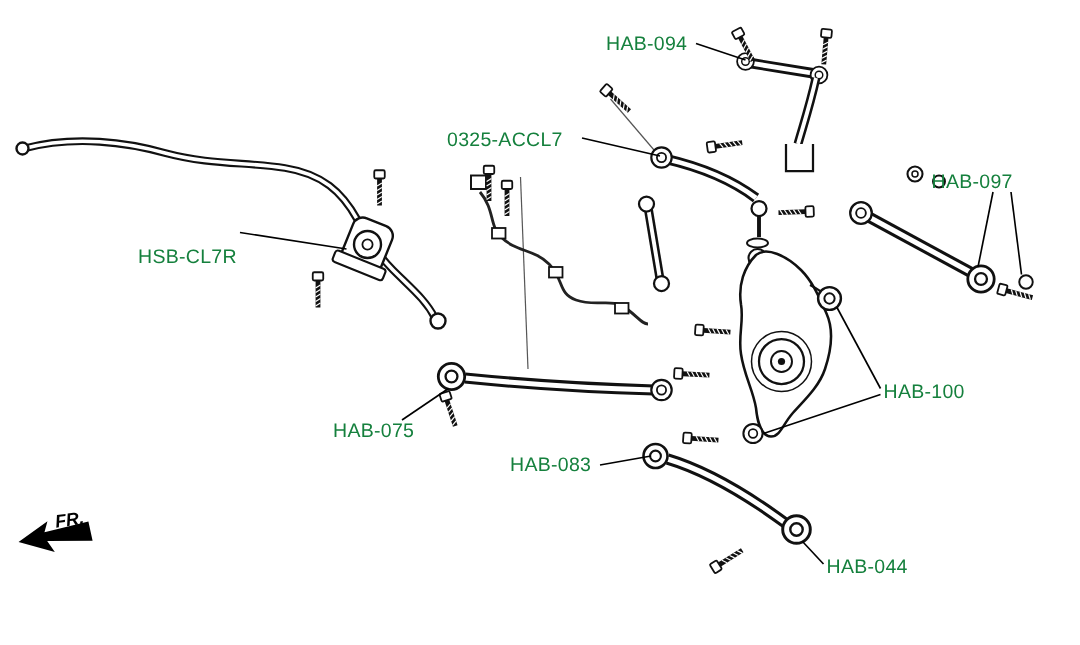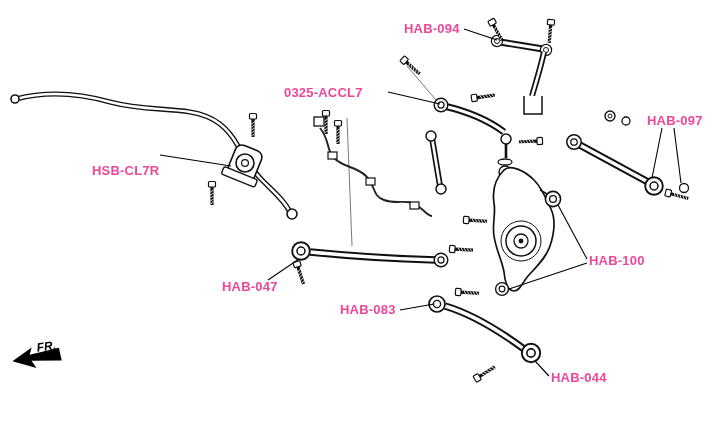--- a/index.html
+++ b/index.html
@@ -2,22 +2,22 @@
 <html><head>
 <meta charset="utf-8">
 <style>
   html,body{margin:0;padding:0;background:#fff;}
   .stage{
     position:relative;width:720px;height:430px;background:#ffffff;
     overflow:hidden;font-family:"Liberation Sans",sans-serif;
   }
   .stage svg{position:absolute;left:0;top:0;}
   .callout{
-    position:absolute;font-weight:bold;font-size:13px;line-height:15px;
-    color:#ec4899;white-space:nowrap;letter-spacing:.2px;
+    position:absolute;font-weight:normal;font-size:13px;line-height:15px;
+    color:#15803d;white-space:nowrap;letter-spacing:.2px;
   }
 </style>
 </head>
 <body>
 
 <div class="stage">
 
   <svg width="720" height="430" viewBox="0 0 720 430">
     <defs>
       <g id="bolt">
@@ -158,21 +158,21 @@
       <line x1="549" y1="376" x2="535" y2="361"></line>
     </g>
 
     <g transform="rotate(-8 36 357)">
       <path d="M12,358 L33,347 L30,354 L60,351 L61,364 L31,360 L35,368 Z" fill="#000"></path>
       <text x="38" y="352" font-family="Liberation Sans, sans-serif" font-size="12" font-weight="bold" font-style="italic" fill="#000">FR.</text>
     </g>
   </svg>
 
   <div class="callout" style="left:404px;top:21px">HAB-094</div>
-  <div class="callout" style="left:284px;top:85px">0325-ACCL7</div>
-  <div class="callout" style="left:647px;top:113px">HAB-097</div>
+  <div class="callout" style="left:298px;top:85px">0325-ACCL7</div>
+  <div class="callout" style="left:621px;top:113px">HAB-097</div>
   <div class="callout" style="left:92px;top:163px">HSB-CL7R</div>
-  <div class="callout" style="left:222px;top:279px">HAB-047</div>
+  <div class="callout" style="left:222px;top:279px">HAB-075</div>
   <div class="callout" style="left:589px;top:253px">HAB-100</div>
   <div class="callout" style="left:340px;top:302px">HAB-083</div>
   <div class="callout" style="left:551px;top:370px">HAB-044</div>
 
 </div>
 
 </body></html>

